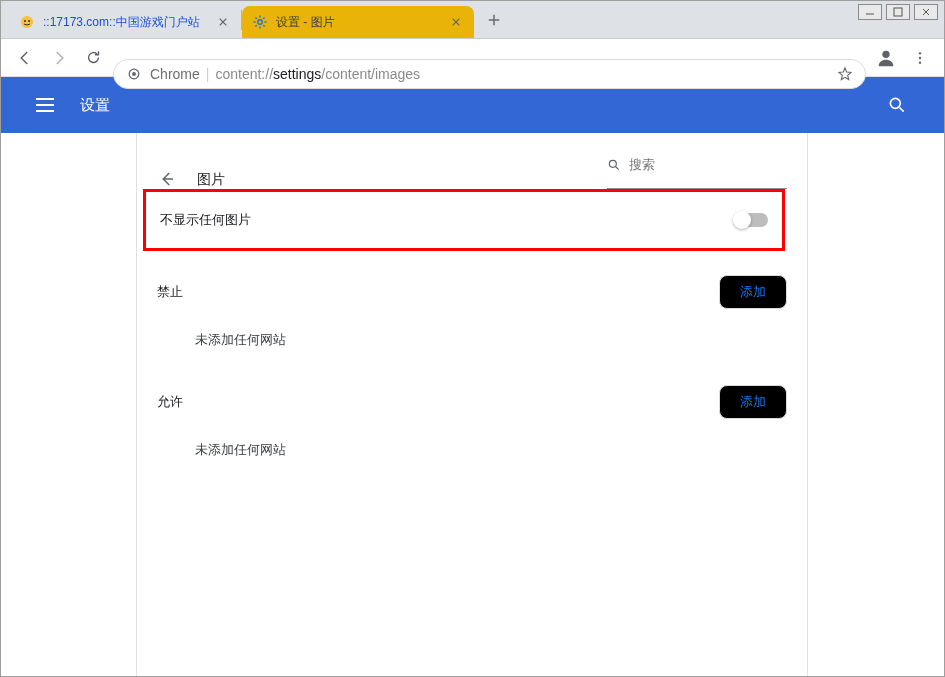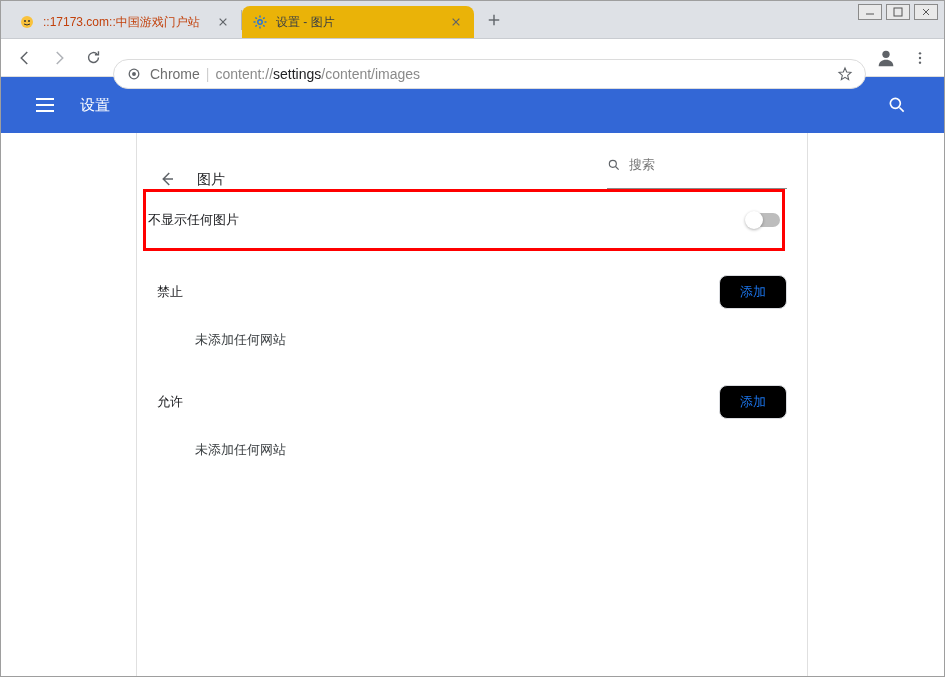--- a/index.html
+++ b/index.html
@@ -19,21 +19,21 @@
   *{box-sizing:border-box;font-family:"Microsoft YaHei","Segoe UI",Arial,sans-serif;}
   html,body{margin:0;padding:0;width:945px;height:677px;background:#e8e8e8;overflow:hidden;}
   .window{position:relative;width:945px;height:677px;background:#ffffff;border:1px solid #9e9e9e;}
   
   .titlebar{position:absolute;top:0;right:0;height:22px;display:flex;gap:4px;padding:3px 6px;z-index:20;}
   .winbtn{width:24px;height:16px;border:1px solid #8a8a8a;background:#e9e9e9;display:flex;align-items:center;justify-content:center;}
   .winbtn svg{width:12px;height:12px;}
   
   .tabstrip{height:38px;background:var(--tab-inactive);display:flex;align-items:flex-end;padding:0 8px 0 8px;border-bottom:1px solid #c9ccd1;position:relative;}
   .tab{height:32px;width:232px;display:flex;align-items:center;padding:0 10px;border-top-left-radius:8px;border-top-right-radius:8px;font-size:12px;color:#3c4043;position:relative;gap:8px;}
-  .tab.inactive{background:transparent;color:#c2410c;}
+  .tab.inactive{background:transparent;color:#1d4ed8;}
   .tab.active{background:#eab308;}
   .tab .favicon{width:16px;height:16px;flex:0 0 16px;display:flex;align-items:center;justify-content:center;}
   .tab .tab-title{flex:1;white-space:nowrap;overflow:hidden;text-overflow:ellipsis;}
   .tab .tab-close{width:16px;height:16px;display:flex;align-items:center;justify-content:center;color:#5f6368;font-size:14px;}
   .tab-sep{width:1px;height:20px;background:#b0b3b8;align-self:center;}
   .newtab{width:28px;height:28px;display:flex;align-items:center;justify-content:center;margin-left:6px;color:#5f6368;font-size:18px;align-self:center;}
   
   .toolbar{height:38px;background:#ffffff;display:flex;align-items:center;padding:0 10px;gap:6px;border-bottom:1px solid #dedede;}
   .tbtn{width:28px;height:28px;border-radius:50%;display:flex;align-items:center;justify-content:center;color:#5f6368;}
   .tbtn.disabled{color:#b0b3b8;}
@@ -55,21 +55,21 @@
   
   .content{position:absolute;top:132px;left:0;right:0;bottom:0;background:#ffffff;}
   .panel{position:absolute;top:0;left:135px;width:672px;bottom:0;border-left:1px solid #e0e0e0;border-right:1px solid #e0e0e0;background:#fff;}
   .panel-header{height:56px;display:flex;align-items:flex-end;padding:0 20px;gap:20px;}
   .back-arrow{width:20px;height:20px;display:flex;align-items:center;justify-content:center;color:#5f6368;}
   .panel-title{font-size:14px;color:#202124;}
   .panel-search{margin-left:auto;display:flex;align-items:center;border-bottom:1px solid #8a8a8a;width:180px;height:30px;gap:6px;padding-bottom:18px;}
   .panel-search .sicon{color:#5f6368;width:16px;height:16px;display:flex;align-items:center;justify-content:center;}
   .panel-search input{border:none;outline:none;flex:1;font-size:13px;color:#5f6368;background:transparent;}
   
-  .highlight-row{margin:0 22px 8px 6px;border:3px solid var(--red-highlight);height:62px;display:flex;align-items:center;padding:0 2px;}
+  .highlight-row{margin:0 22px 8px 6px;border:3px solid var(--red-highlight);height:62px;display:flex;align-items:center;padding:0 14px;}
   .highlight-row .label{font-size:13px;color:#202124;}
   .toggle{margin-left:auto;width:34px;height:14px;border-radius:7px;background:#bdbdbd;position:relative;}
   .toggle .knob{position:absolute;width:18px;height:18px;background:#fff;border-radius:50%;top:-2px;left:-1px;box-shadow:0 1px 3px rgba(0,0,0,0.3);}
   
   .section{padding:16px 20px 10px 20px;}
   .section-header{display:flex;align-items:center;}
   .section-title{font-size:13px;color:#202124;}
   .add-btn{margin-left:auto;height:34px;padding:0 20px;border:1px solid var(--btn-border);border-radius:8px;background:#000000;color:var(--btn-blue);font-size:13px;display:flex;align-items:center;justify-content:center;cursor:pointer;}
   .empty-msg{padding:22px 0 10px 38px;font-size:13px;color:#3c4043;}
   

